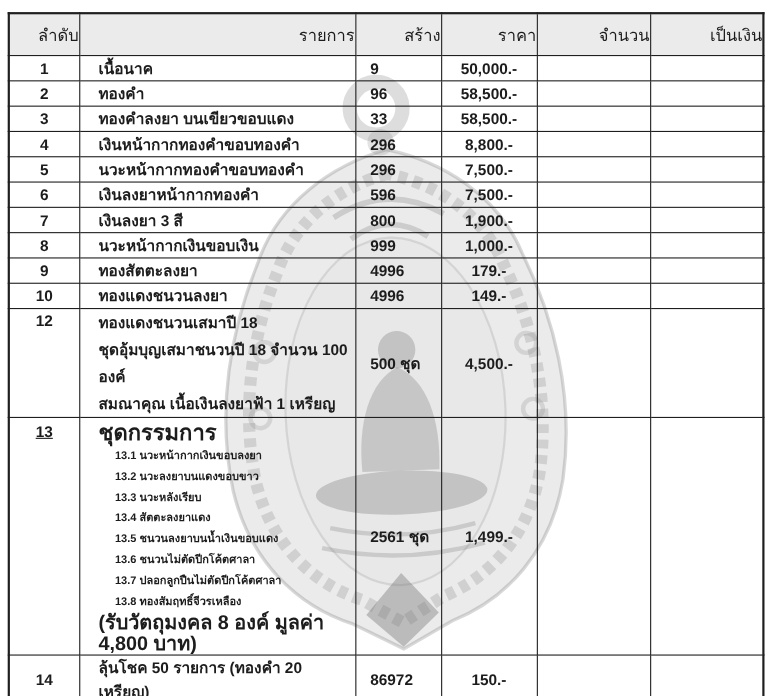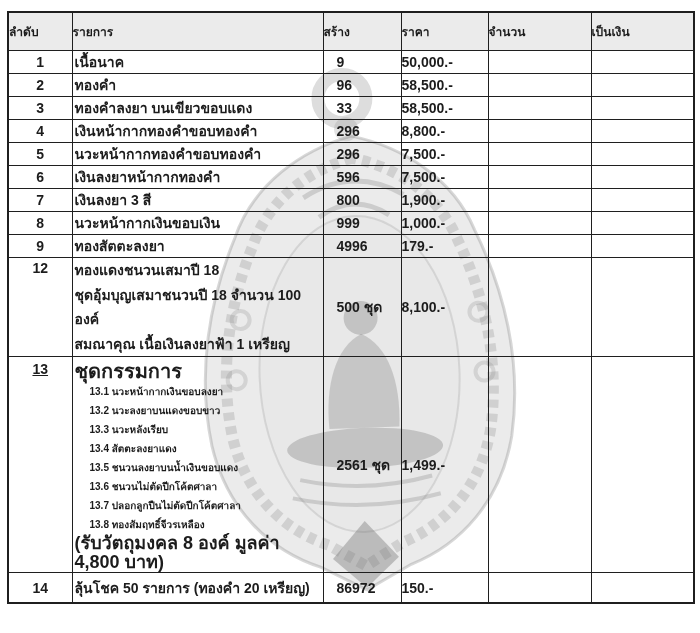--- a/index.html
+++ b/index.html
@@ -13,26 +13,26 @@
     transform:rotate(-2deg);transform-origin:50% 50%;
   }
   
   table.price{
     position:absolute;left:7px;top:11px;width:686px;z-index:1;
     border-collapse:collapse;table-layout:fixed;font-weight:bold;
   }
   table.price,table.price th,table.price td{border:1.6px solid #1f1f1f;}
   table.price{border-width:2.4px;}
   th,td{padding:0;overflow:hidden;}
-  thead th{background:#ebebeb;height:37px;font-size:12px;text-align:left;font-weight:bold;}
+  thead th{background:#ebebeb;height:37px;font-size:15px;text-align:right;font-weight:normal;}
   td{font-size:14px;vertical-align:middle;background:transparent;}
   .c-no{text-align:center;}
-  .c-item{text-align:left;padding-left:2px;}
+  .c-item{text-align:left;padding-left:17px;}
   .c-made{text-align:left;padding-left:13px;}
-  .c-price{}
+  .c-price{text-align:center;}
   .r-std td{height:22px;}
   .r-12 td{height:74px;}
   .r-12 .c-item div{line-height:24.5px;}
   .r-13 td{height:196px;}
   .r-13 .c-item{vertical-align:top;padding-top:4px;}
   .r-13 .row13-title{font-size:20px;line-height:21px;}
   .r-13 .row13-sub{font-size:10px;line-height:19px;padding-left:15px;}
   .r-13 .row13-note{font-size:18px;line-height:19px;}
   .r-14 td{height:29px;}
 </style>
@@ -154,30 +154,38 @@
         <td class="c-amt"></td>
       </tr>
       <tr class="r-std">
         <td class="c-no">9</td>
         <td class="c-item">ทองสัตตะลงยา</td>
         <td class="c-made">4996</td>
         <td class="c-price">179.-</td>
         <td class="c-qty"></td>
         <td class="c-amt"></td>
       </tr>
+      <tr class="r-std">
+        <td class="c-no">10</td>
+        <td class="c-item">ทองแดงชนวนลงยา</td>
+        <td class="c-made">4996</td>
+        <td class="c-price">149.-</td>
+        <td class="c-qty"></td>
+        <td class="c-amt"></td>
+      </tr>
 
       <tr class="r-12">
         <td class="c-no" style="vertical-align:top;padding-top:2px;">12</td>
         <td class="c-item">
           <div>ทองแดงชนวนเสมาปี 18</div>
           <div>ชุดอุ้มบุญเสมาชนวนปี 18 จำนวน 100 องค์</div>
           <div>สมณาคุณ เนื้อเงินลงยาฟ้า 1 เหรียญ</div>
         </td>
         <td class="c-made">500 ชุด</td>
-        <td class="c-price">8,100.-</td>
+        <td class="c-price">4,500.-</td>
         <td class="c-qty"></td>
         <td class="c-amt"></td>
       </tr>
 
       <tr class="r-13">
         <td class="c-no" style="vertical-align:top;padding-top:4px;text-decoration:underline;">13</td>
         <td class="c-item">
           <div class="row13-title">ชุดกรรมการ</div>
           <div class="row13-sub">13.1 นวะหน้ากากเงินขอบลงยา</div>
           <div class="row13-sub">13.2 นวะลงยาบนแดงขอบขาว</div>

